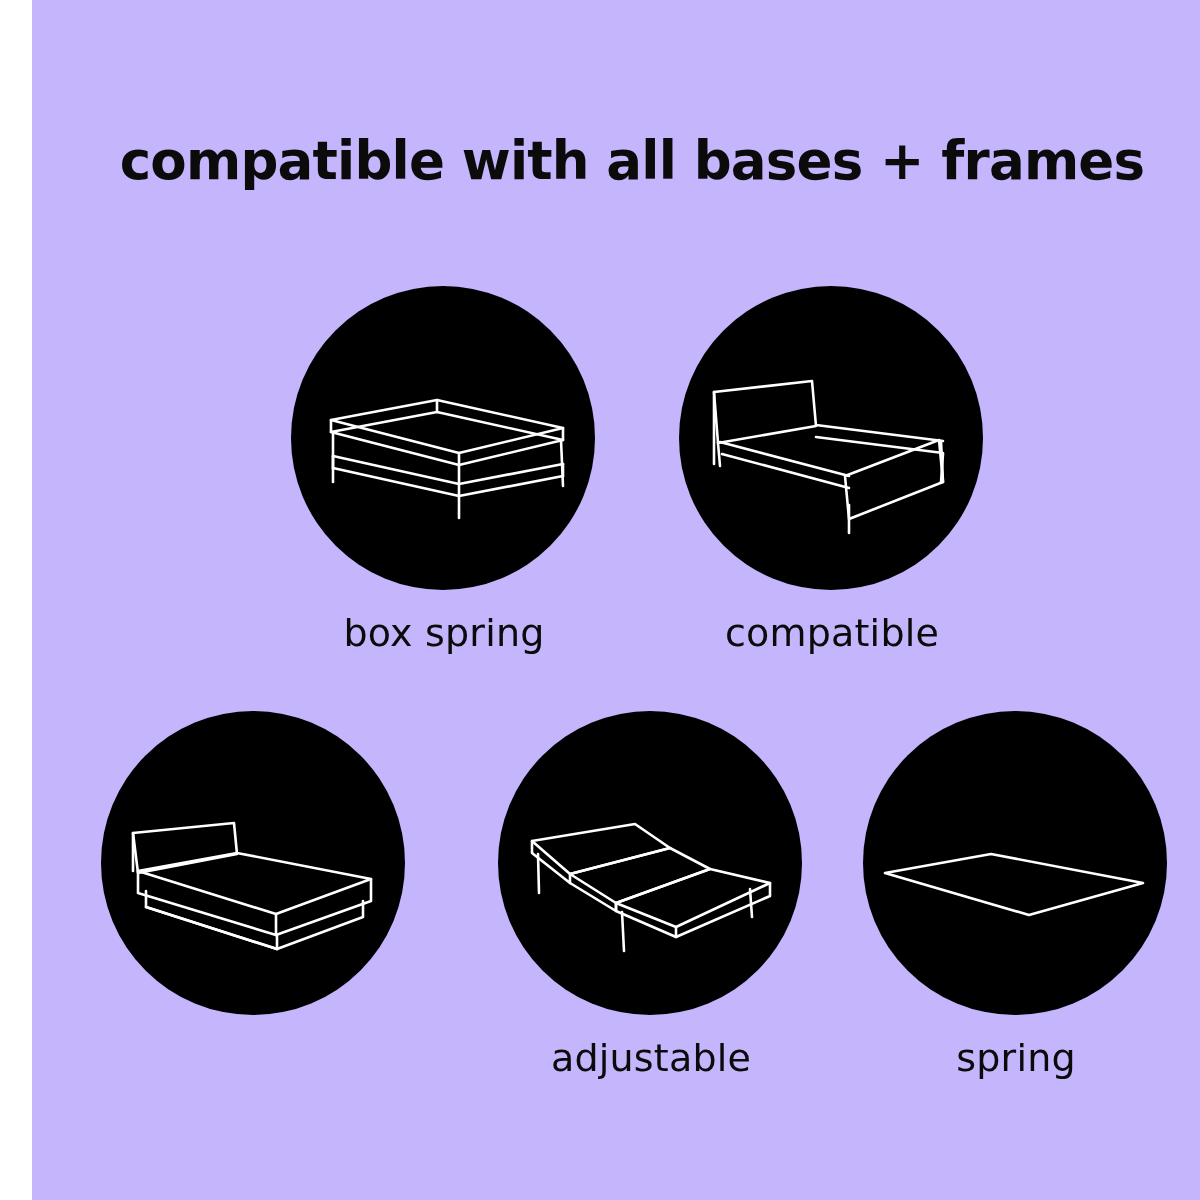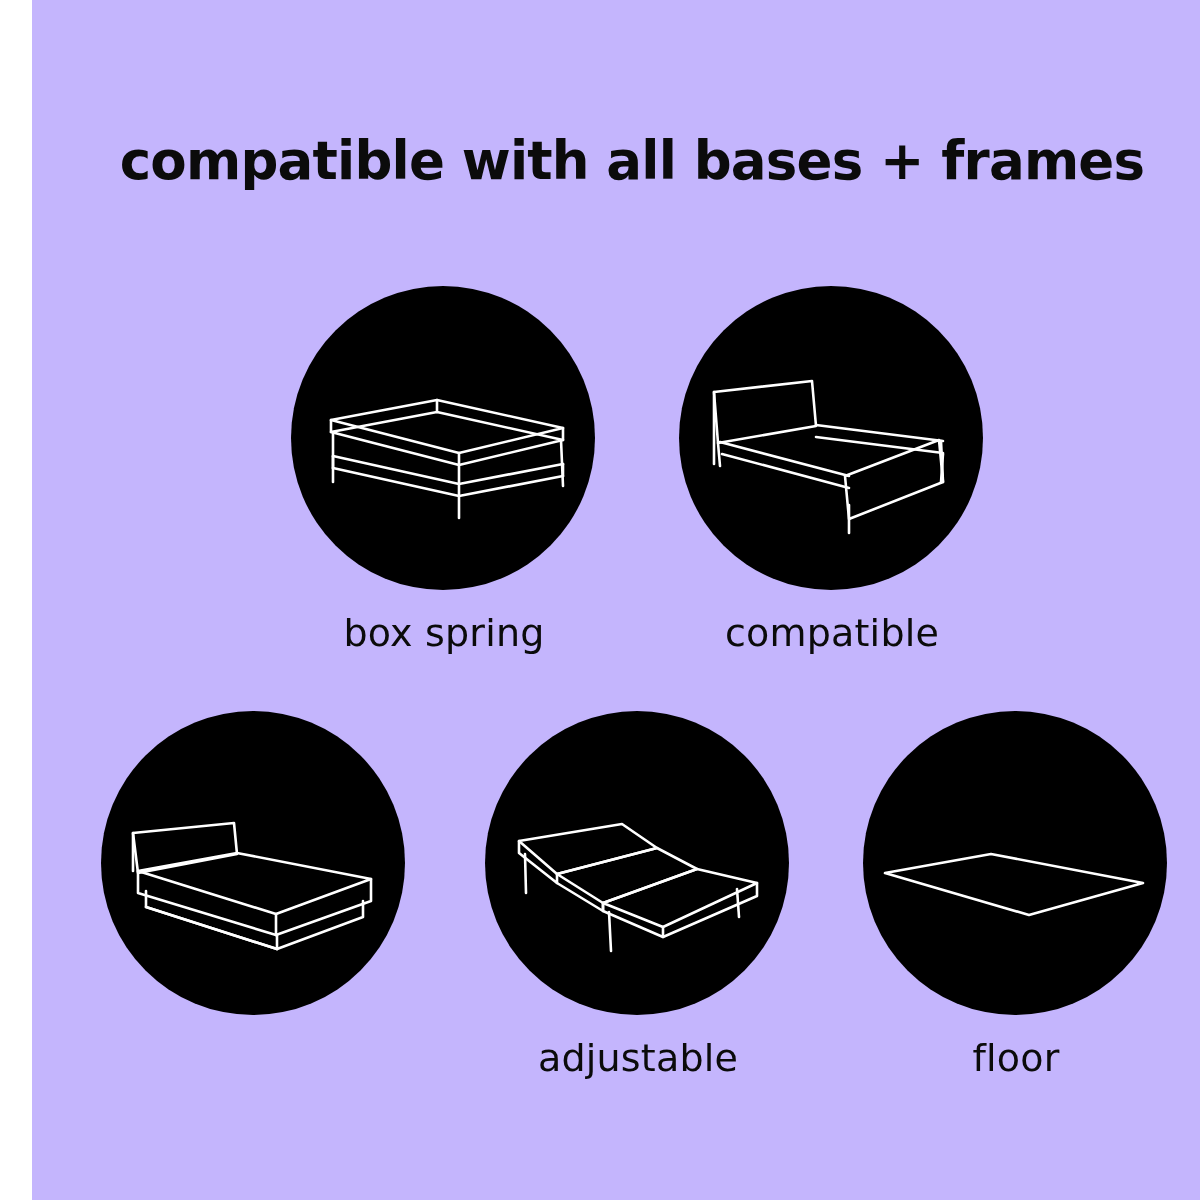--- a/index.html
+++ b/index.html
@@ -41,21 +41,21 @@
     top:0;
     width:306px;
     text-align:center;
   }
 
   
   #item-box-spring  { left:259px; }
   #item-traditional { left:647px; }
   
   #item-platform   { left:69px; }
-  #item-adjustable { left:453px; }
+  #item-adjustable { left:466px; }
   #item-floor      { left:831px; }
 
   .disc {
     position:relative;
     width:304px; height:304px;
     border-radius:50%;
     background:#000000;
     overflow:hidden;
   }
   .disc svg { position:absolute; left:0; top:0; width:304px; height:304px; display:block; }
@@ -233,17 +233,17 @@
           <path class="ln-thin" d="M78 165 L145 184"></path>
           <path class="ln-thin" d="M118 160 L160 199"></path>
           <path class="ln-thin" d="M151 153 L186 192"></path>
           <path class="ln-thin" d="M188 159 L216 186"></path>
           <path class="ln-thin" d="M224 165 L245 182"></path>
 
           <path class="ln-thin" d="M95 168 L166 184"></path>
           <path class="ln-thin" d="M140 176 L208 171"></path>
         </svg>
       </div>
-      <div class="caption">floor</div>
+      <div class="caption">spring</div>
     </div>
   </div>
 
 </div>
 
 </body></html>

